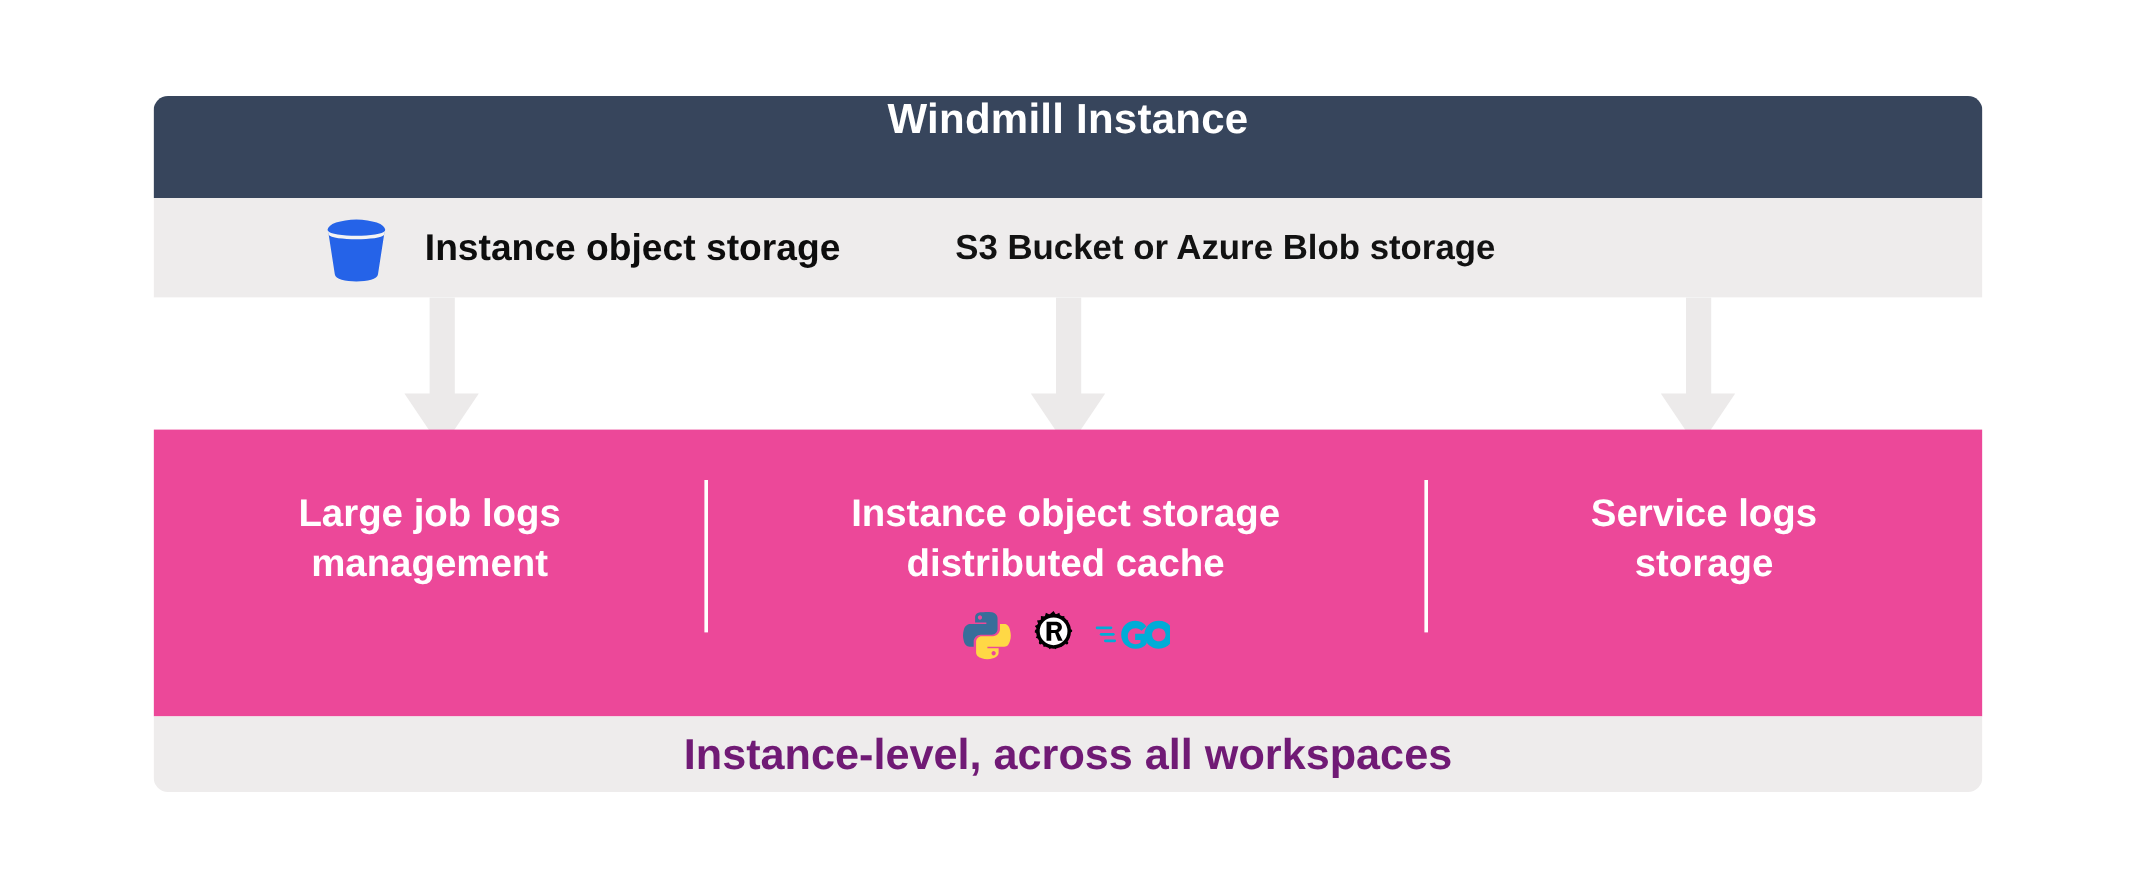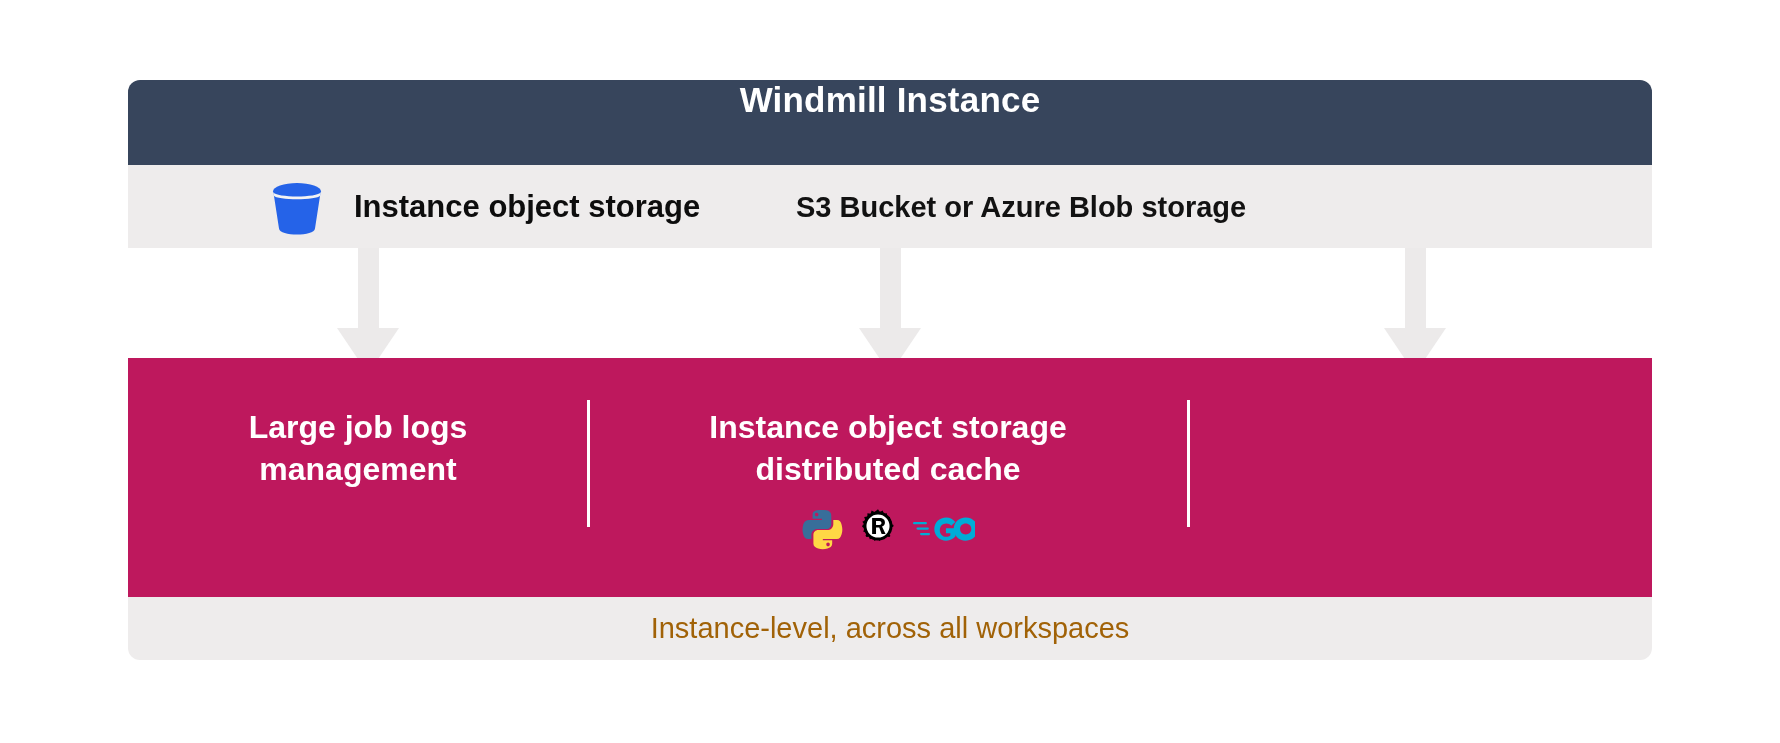--- a/index.html
+++ b/index.html
@@ -79,21 +79,21 @@
     border-top: 46px solid #eceaea;
   }
   .arrow.a1 { left: 209px; }
   .arrow.a2 { left: 731px; }
   .arrow.a3 { left: 1256px; }
 
   
   .blue-panel {
     position: absolute; left: 0; top: 278px;
     width: 100%; height: 239px;
-    background: #be185d;
+    background: #ec4899;
   }
   .col {
     position: absolute; top: 0; height: 100%;
     display: flex; flex-direction: column;
     align-items: center; justify-content: flex-start;
     padding-top: 48px;
   }
   .col-1 { left: 0;    width: 460px; }
   .col-2 { left: 460px; width: 600px; }
   .col-3 { left: 1060px; width: 464px; }
@@ -119,21 +119,21 @@
   .lang-icon { display: block; }
 
   
   .footer-strip {
     position: absolute; left: 0; top: 517px;
     width: 100%; height: 63px;
     background: #eeecec;
     display: flex; align-items: center; justify-content: center;
   }
   .footer-text {
-    font-size: 29px; color: #a16207; font-weight: normal;
+    font-size: 36px; color: #701a75; font-weight: bold;
   }
 </style>
 </head>
 <body>
 
 <div id="stage">
   <div class="card">
 
     <div class="header">
       <span class="header-title">Windmill Instance</span>
@@ -213,20 +213,24 @@
                 <path d="M136 10c-17.8 0-31 13-31 30s13.2 30 31 30 31-13 31-30-13.2-30-31-30zm0 16c8.5 0 14.5 5.9 14.5 14s-6 14-14.5 14-14.5-5.9-14.5-14 6-14 14.5-14z"></path>
               </g>
             </svg>
           </span>
 
         </span>
       </div>
 
       <div class="divider d2"></div>
 
+      <div class="col col-3">
+        <span class="col-label">Service logs
+storage</span>
+      </div>
     </div>
 
     <div class="footer-strip">
       <span class="footer-text">Instance-level, across all workspaces</span>
     </div>
 
   </div>
 </div>
 
 </body></html>

